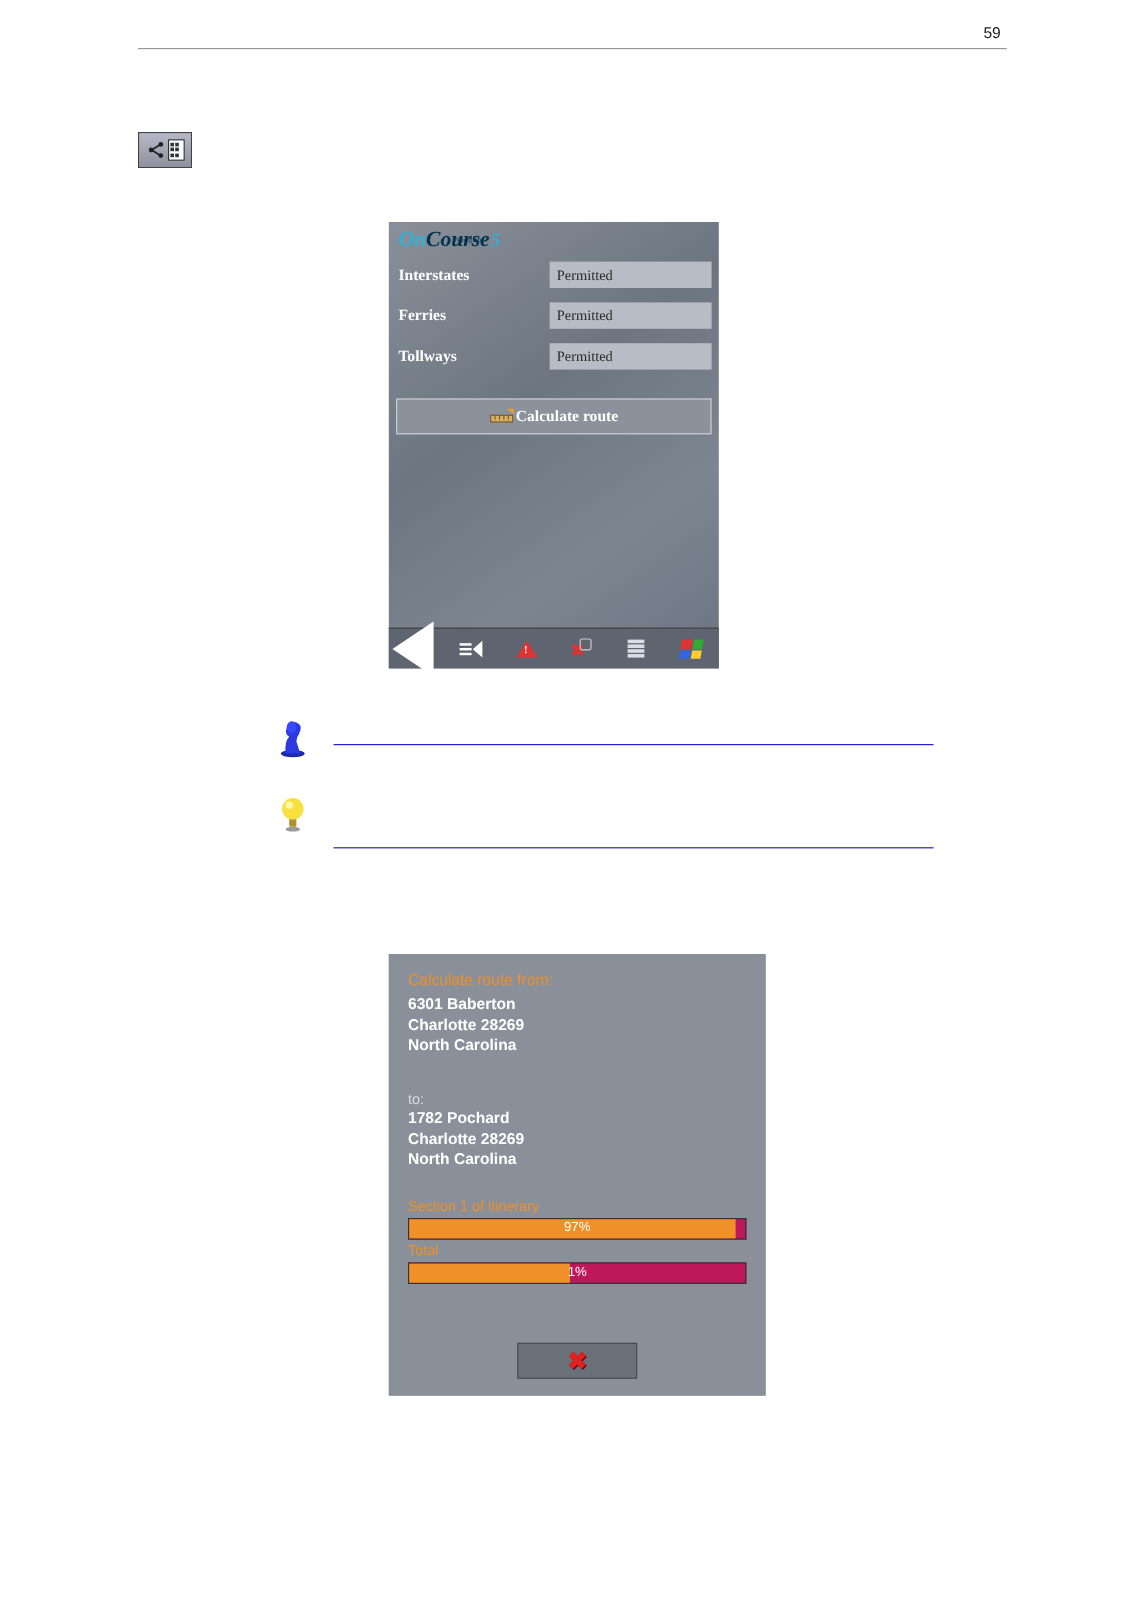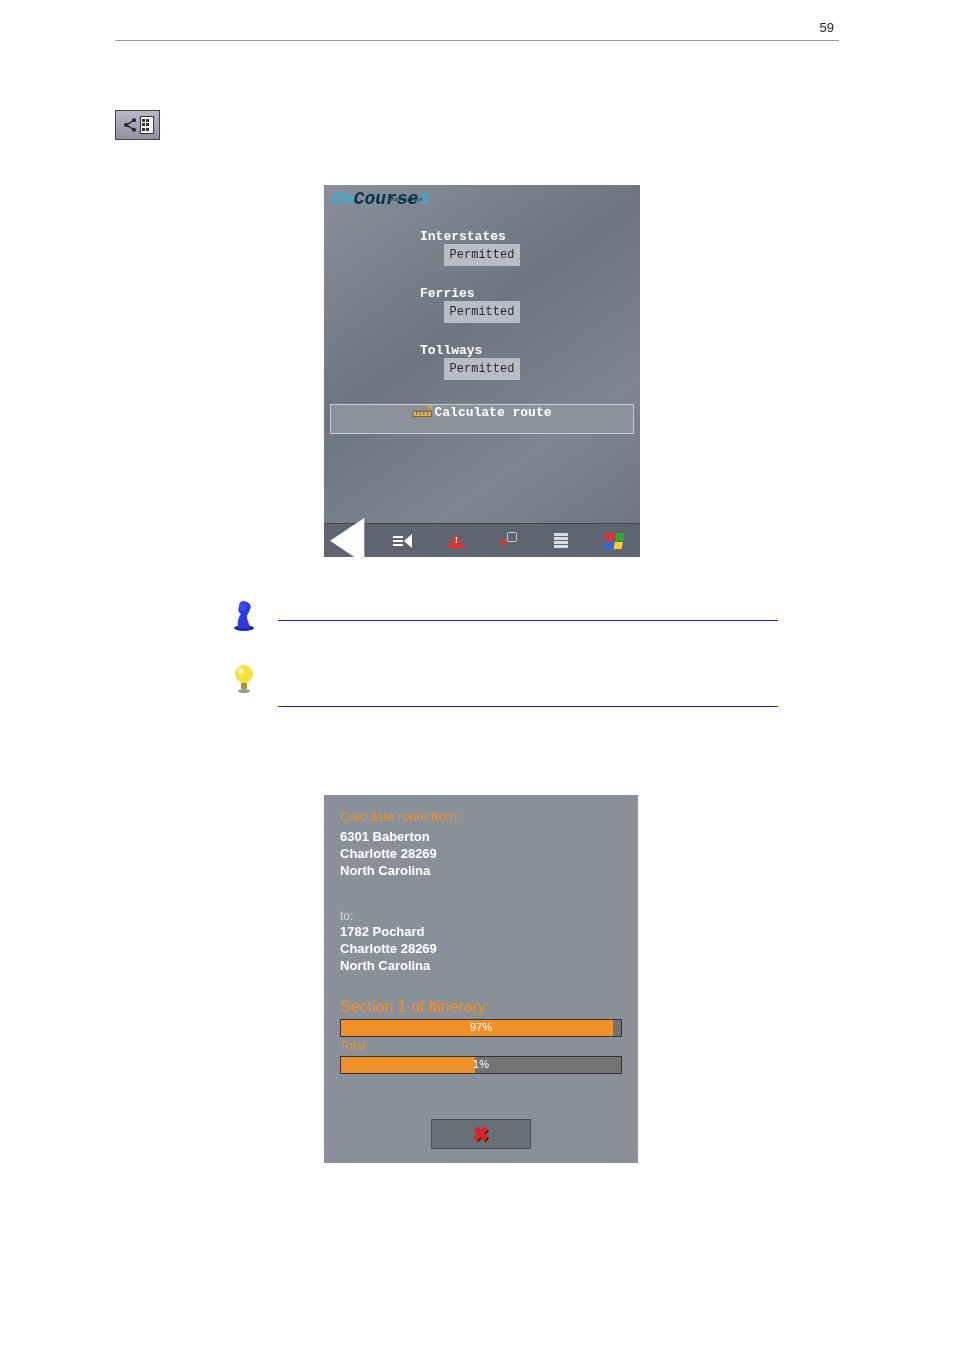--- a/index.html
+++ b/index.html
@@ -55,24 +55,24 @@
     display:flex;flex-wrap:wrap;
     padding:1px;
   }
   .calc-ic span{width:3px;height:3px;background:#333;margin:0.5px;}
 
   
   .screenshot1 {
     position: absolute;
     top: 185px;
     left: 324px;
-    width: 316px;
+    width: 275px;
     height: 372px;
     background: linear-gradient(145deg, #8a909a 0%, #6c7580 40%, #7d8690 70%, #6a7380 100%);
-    font-family: Liberation Mono, monospace;
+    font-family: Liberation Serif, serif;
     font-size: 12px;
     color: #fff;
   }
   .logo-row {
     padding: 4px 8px 0 8px;
     display: flex;
     align-items: baseline;
   }
   .logo-on { color: #33b0d4; font-weight: bold; font-style: italic; font-size: 18px; }
   .logo-course { color: #00334f; font-weight: bold; font-style: italic; font-size: 18px; }
@@ -90,22 +90,21 @@
     color: #2a2a2a;
     height: 22px;
     line-height: 22px;
     padding: 0 6px;
     font-size: 12px;
     border-top: 1px solid #aaa;
   }
   .sc-row {
     display: flex;
     align-items: center;
-    margin: 20px 6px 12px 6px;
-    flex-direction: column;
+    margin: 8px 6px 12px 6px;
   }
   .sc-row-label {
     width: 128px;
     font-weight: bold;
     font-size: 13px;
     padding-left: 2px;
   }
   .sc-row-val {
     flex: 1;
     background: #b8bcc4;
@@ -114,21 +113,21 @@
     line-height: 22px;
     padding: 0 6px;
     font-size: 12px;
   }
   .calc-btn {
     margin: 24px 6px 0 6px;
     background: #8c929c;
     border: 1px solid #c8ccd4;
     height: 30px;
     display: flex;
-    align-items: flex-start;
+    align-items: center;
     justify-content: center;
     gap: 0;
     font-weight: bold;
     font-size: 13px;
     color:#fff;
   }
   .ruler-ic {
     width: 22px; height: 14px;
     position: relative;
   }
@@ -217,28 +216,28 @@
     font-size: 13px;
     line-height: 17px;
   }
   .sc2-to {
     color: #d8dce2;
     font-size: 12px;
     margin-top: 30px;
   }
   .sc2-section {
     color: #f09028;
-    font-size: 16px;
+    font-size: 12px;
     margin-top: 24px;
     margin-bottom: 3px;
   }
   .sc2-bar {
     height: 18px;
     border: 1px solid #333;
-    background: #737373;
+    background: #be185d;
     position: relative;
     margin-bottom: 2px;
   }
   .sc2-fill {
     position: absolute;
     left: 0; top: 0; bottom: 0;
     background: #f09028;
   }
   .sc2-bar-text {
     position: absolute;

